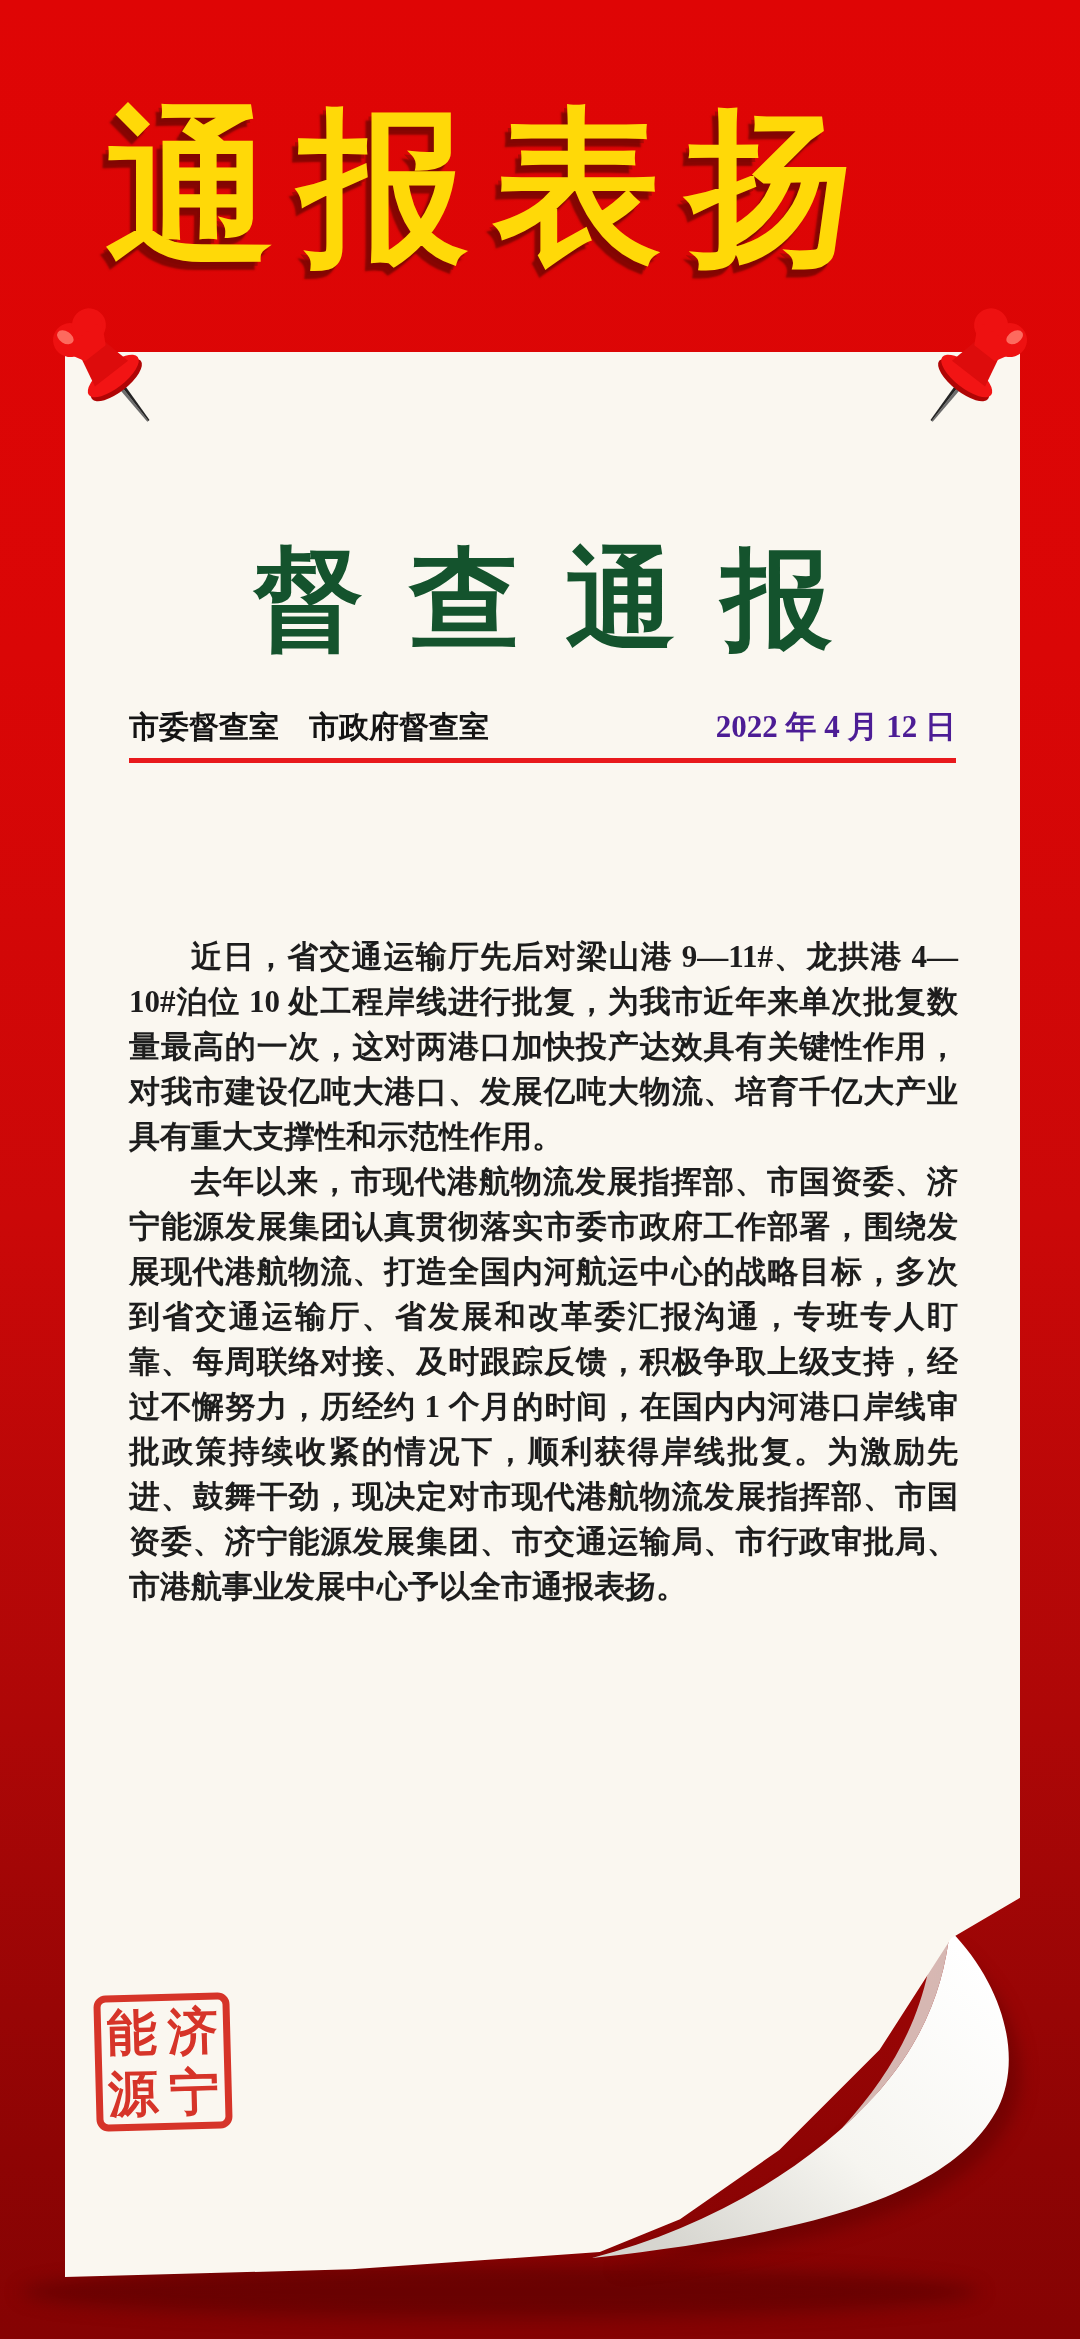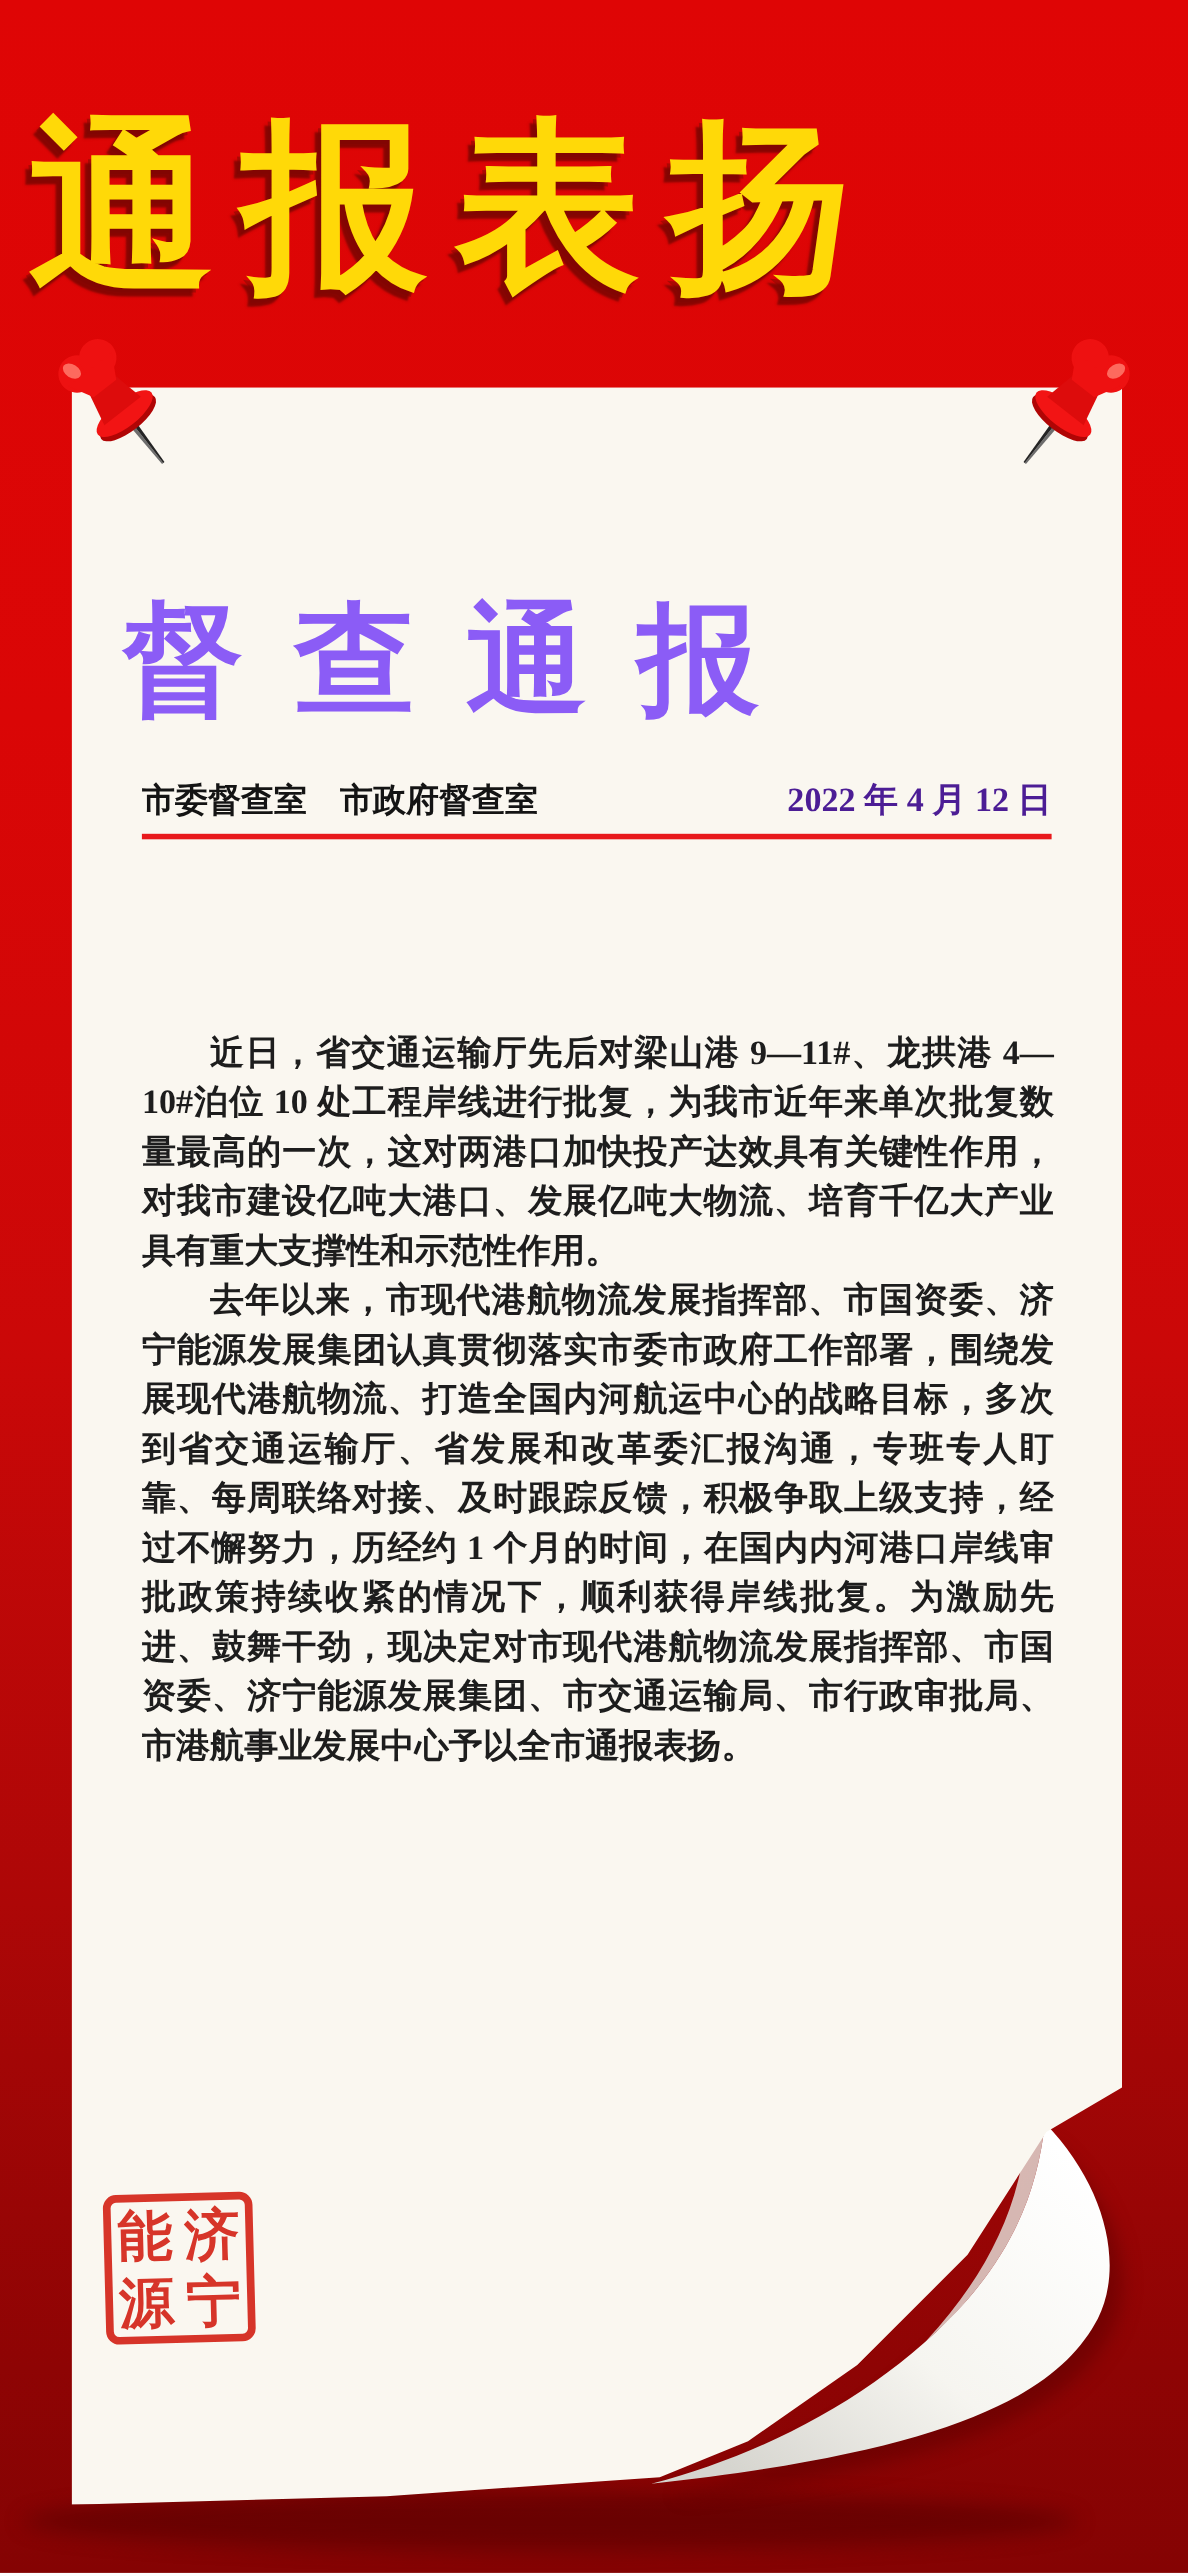--- a/index.html
+++ b/index.html
@@ -3,37 +3,37 @@
 <meta charset="utf-8">
 <style>
   html,body{margin:0;padding:0;}
   body{width:1080px;height:2339px;overflow:hidden;
        font-family:"Liberation Sans","DejaVu Sans",sans-serif;}
   .stage{position:relative;width:1080px;height:2339px;overflow:hidden;
          background:linear-gradient(180deg,#df0505 0%,#da0606 28%,#cb0808 52%,#ad0707 74%,#8e0404 92%,#850303 100%);}
 
   
   .banner{position:absolute;top:72px;left:0;width:961px;height:230px;
-          display:flex;align-items:center;z-index:5;}
+          display:flex;align-items:center;justify-content:center;z-index:5;}
   .banner-text{font-size:168px;font-weight:900;color:#ffd908;line-height:1;
                letter-spacing:26px;text-indent:26px;white-space:nowrap;
                font-family:"Liberation Sans","DejaVu Sans",sans-serif;
                text-shadow:-6px 8px 2px rgba(125,6,2,.9), -3px 4px 0 rgba(160,10,4,.8);}
 
   
   .fx{position:absolute;top:0;left:0;z-index:1;pointer-events:none;}
 
   
   .paper{position:absolute;left:65px;top:352px;width:955px;height:1925px;
          background:#faf7f0;z-index:2;
          clip-path:polygon(0% 0%,100% 0%,100% 80.3%,92.8% 82.4%,85.3% 88.2%,
                            74.8% 93.4%,64.4% 97.0%,56.0% 98.7%,30% 99.6%,0% 100%);}
 
-  .masthead{position:absolute;top:182px;left:0;width:100%;
-            font-size:110px;font-weight:800;color:#8b5cf6;line-height:1.2;
+  .masthead{position:absolute;top:182px;left:0;width:100%;text-align:center;
+            font-size:110px;font-weight:800;color:#14532d;line-height:1.2;
             letter-spacing:.42em;text-indent:.42em;white-space:nowrap;
             font-family:"Liberation Serif","DejaVu Serif",serif;}
 
   .issuer-row{position:absolute;top:352px;left:64px;right:64px;height:44px;
               display:flex;justify-content:space-between;align-items:flex-end;}
   .issuer{font-size:30px;font-weight:800;color:#141414;white-space:pre;
           font-family:"Liberation Serif","DejaVu Serif",serif;}
   .issue-date{font-size:31px;font-weight:800;color:#4c1d95;white-space:pre;
               font-family:"Liberation Serif","DejaVu Serif",serif;}
 

